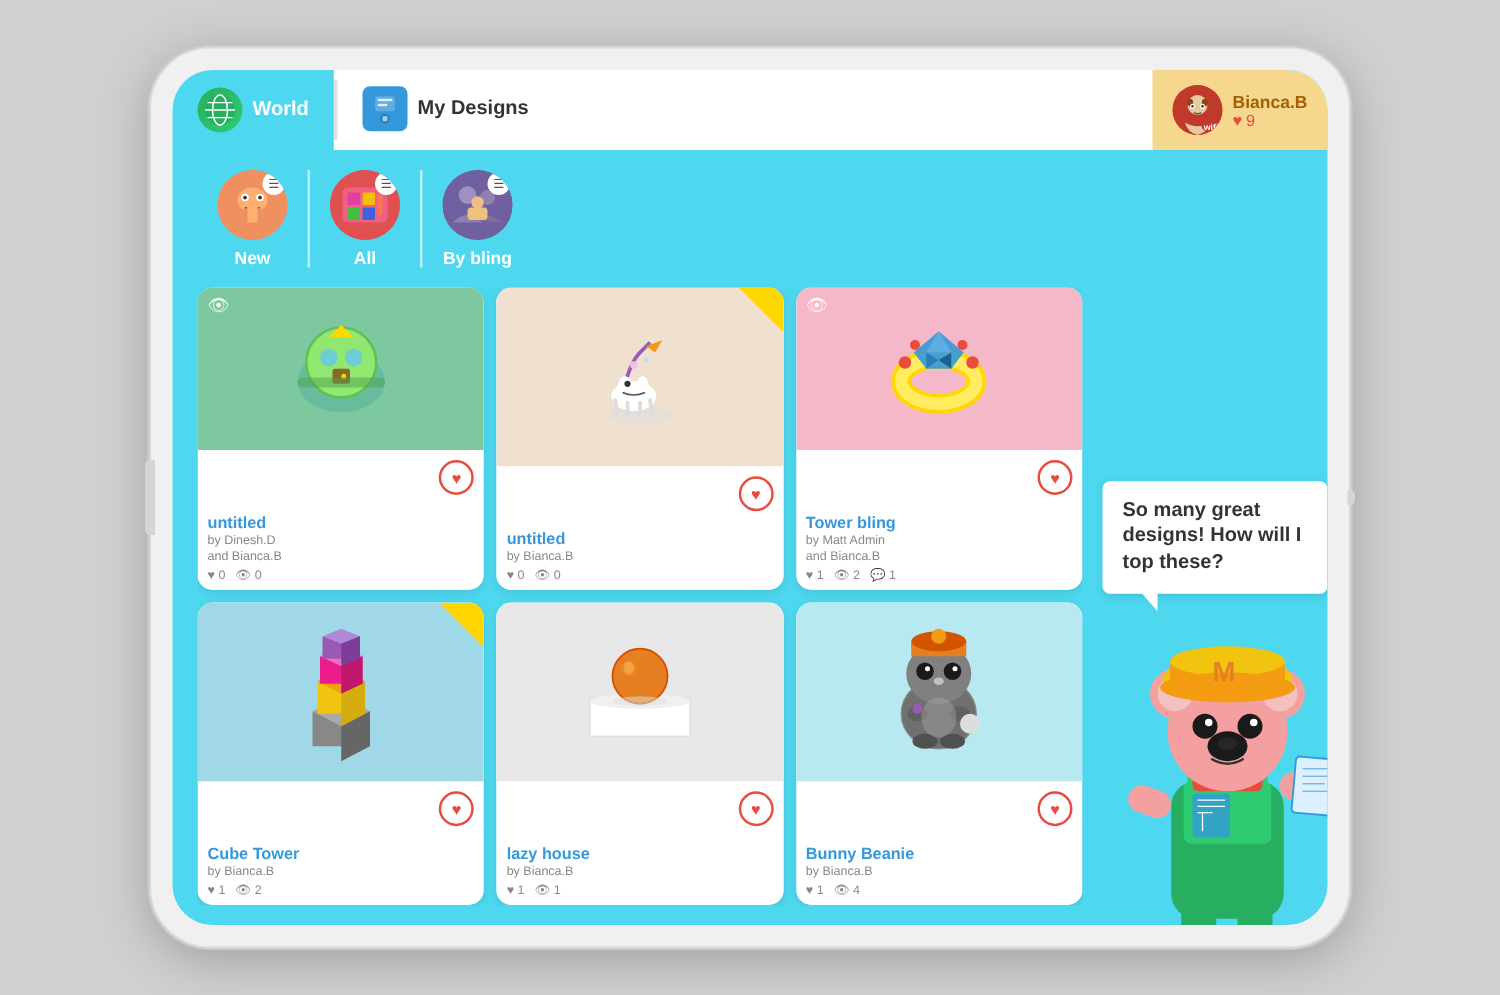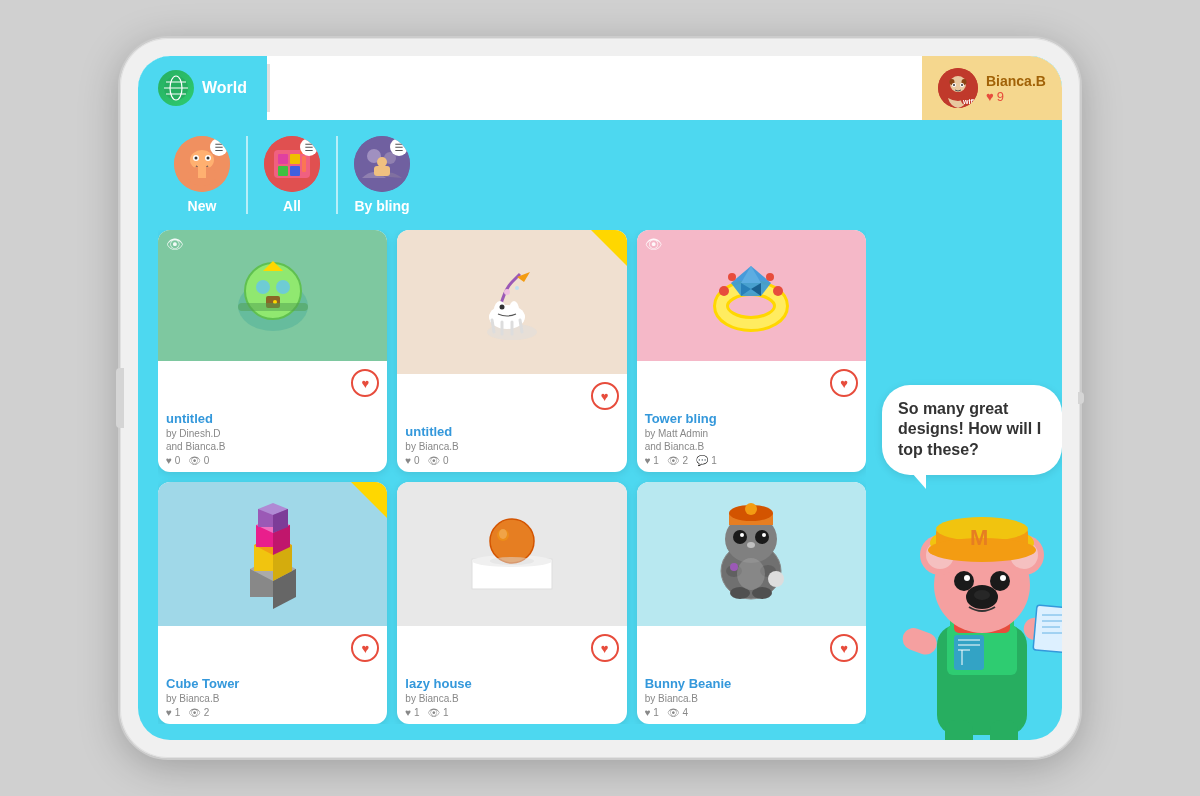--- a/index.html
+++ b/index.html
@@ -333,21 +333,21 @@
       display: flex;
       flex-direction: column;
       align-items: center;
       justify-content: flex-end;
       position: relative;
       padding-bottom: 0;
     }
 
     .speech-bubble {
       background: white;
-      border-radius: 28px;
+      border-radius: 6px;
       padding: 14px 16px;
       max-width: 180px;
       font-size: 16px;
       font-weight: bold;
       color: #333;
       line-height: 1.3;
       position: relative;
       margin-bottom: 10px;
       box-shadow: 0 2px 8px rgba(0,0,0,0.1);
     }
@@ -403,20 +403,33 @@
       </div>
 
       <div class="nav-separator"></div>
 
 
       <div class="nav-separator"></div>
 
 
       <div class="nav-separator"></div>
 
+      <div class="nav-item">
+        <div class="nav-item-icon" style="background:#3498db; border-radius:6px;">
+          <svg width="28" height="28" viewBox="0 0 28 28">
+            <rect width="28" height="28" rx="4" fill="#3498db"></rect>
+            <rect x="6" y="4" width="16" height="12" rx="2" fill="#5dade2"></rect>
+            <rect x="8" y="6" width="12" height="2" rx="1" fill="white" opacity="0.8"></rect>
+            <rect x="8" y="10" width="8" height="2" rx="1" fill="white" opacity="0.8"></rect>
+            <circle cx="14" cy="22" r="4" fill="#2980b9"></circle>
+            <rect x="12" y="20" width="4" height="4" rx="1" fill="white" opacity="0.6"></rect>
+          </svg>
+        </div>
+        <span class="nav-item-label">My Designs</span>
+      </div>
 
       <div class="nav-spacer"></div>
 
       <div class="nav-profile">
         <div class="profile-avatar">
           <svg width="40" height="40" viewBox="0 0 40 40">
             <circle cx="20" cy="20" r="20" fill="#c0392b"></circle>
             <circle cx="20" cy="16" r="8" fill="#e8c9a0"></circle>
             <ellipse cx="14" cy="14" rx="2.5" ry="3" fill="#8B4513"></ellipse>
             <ellipse cx="26" cy="14" rx="2.5" ry="3" fill="#8B4513"></ellipse>

